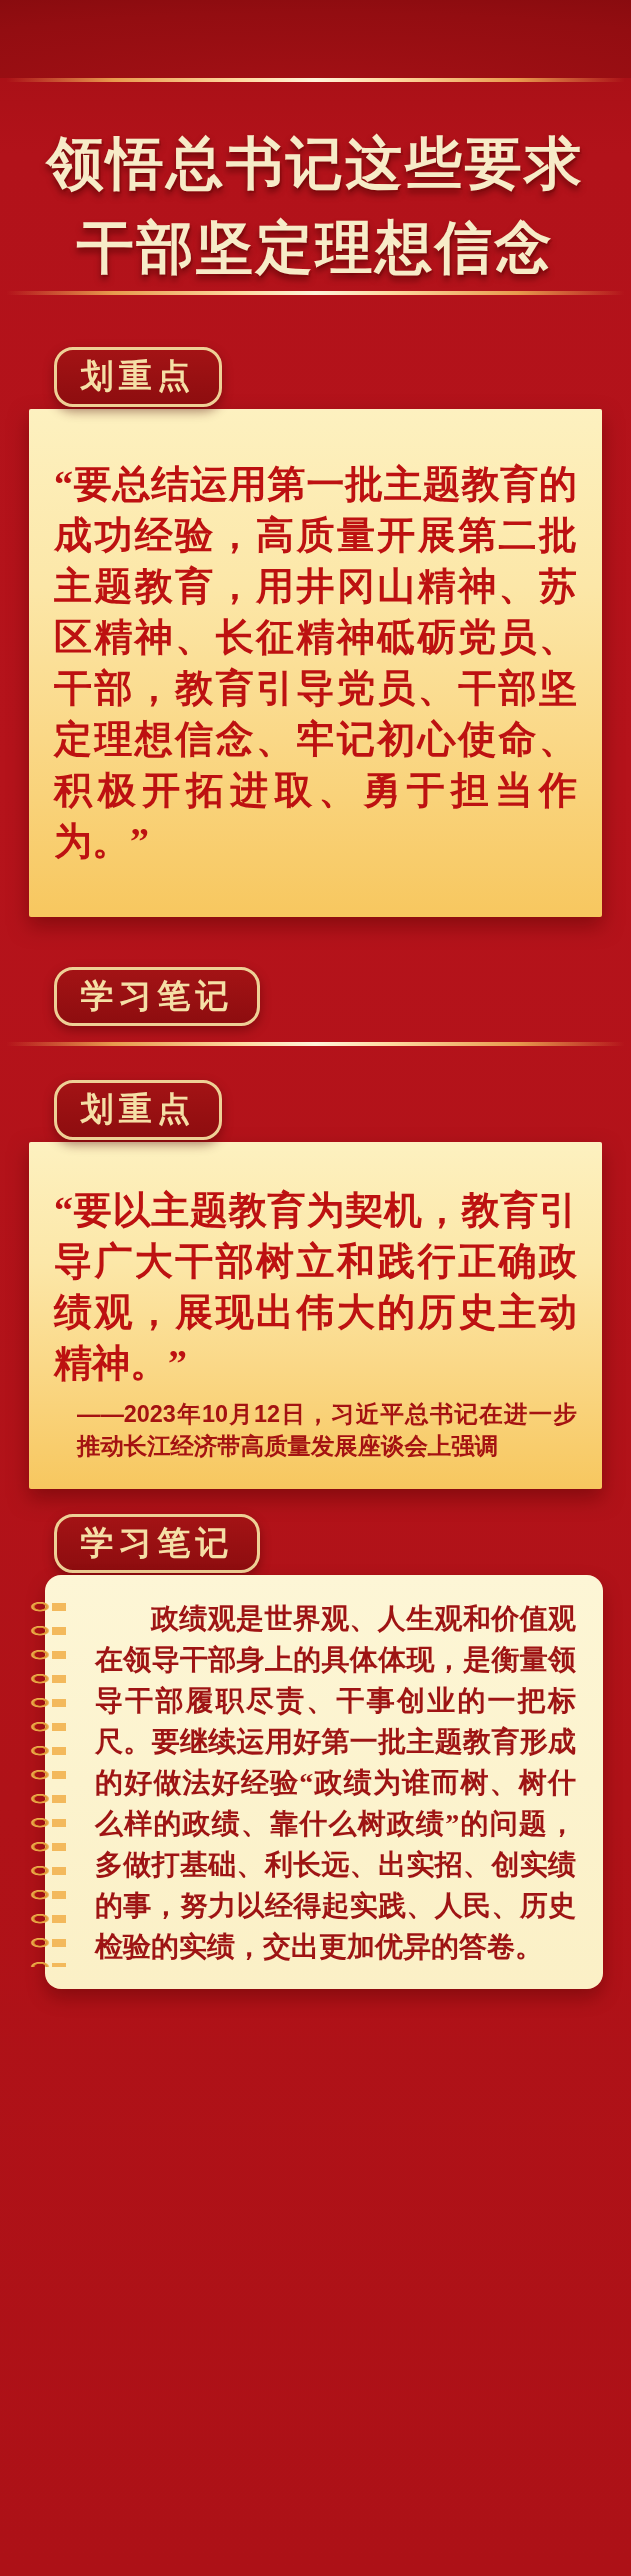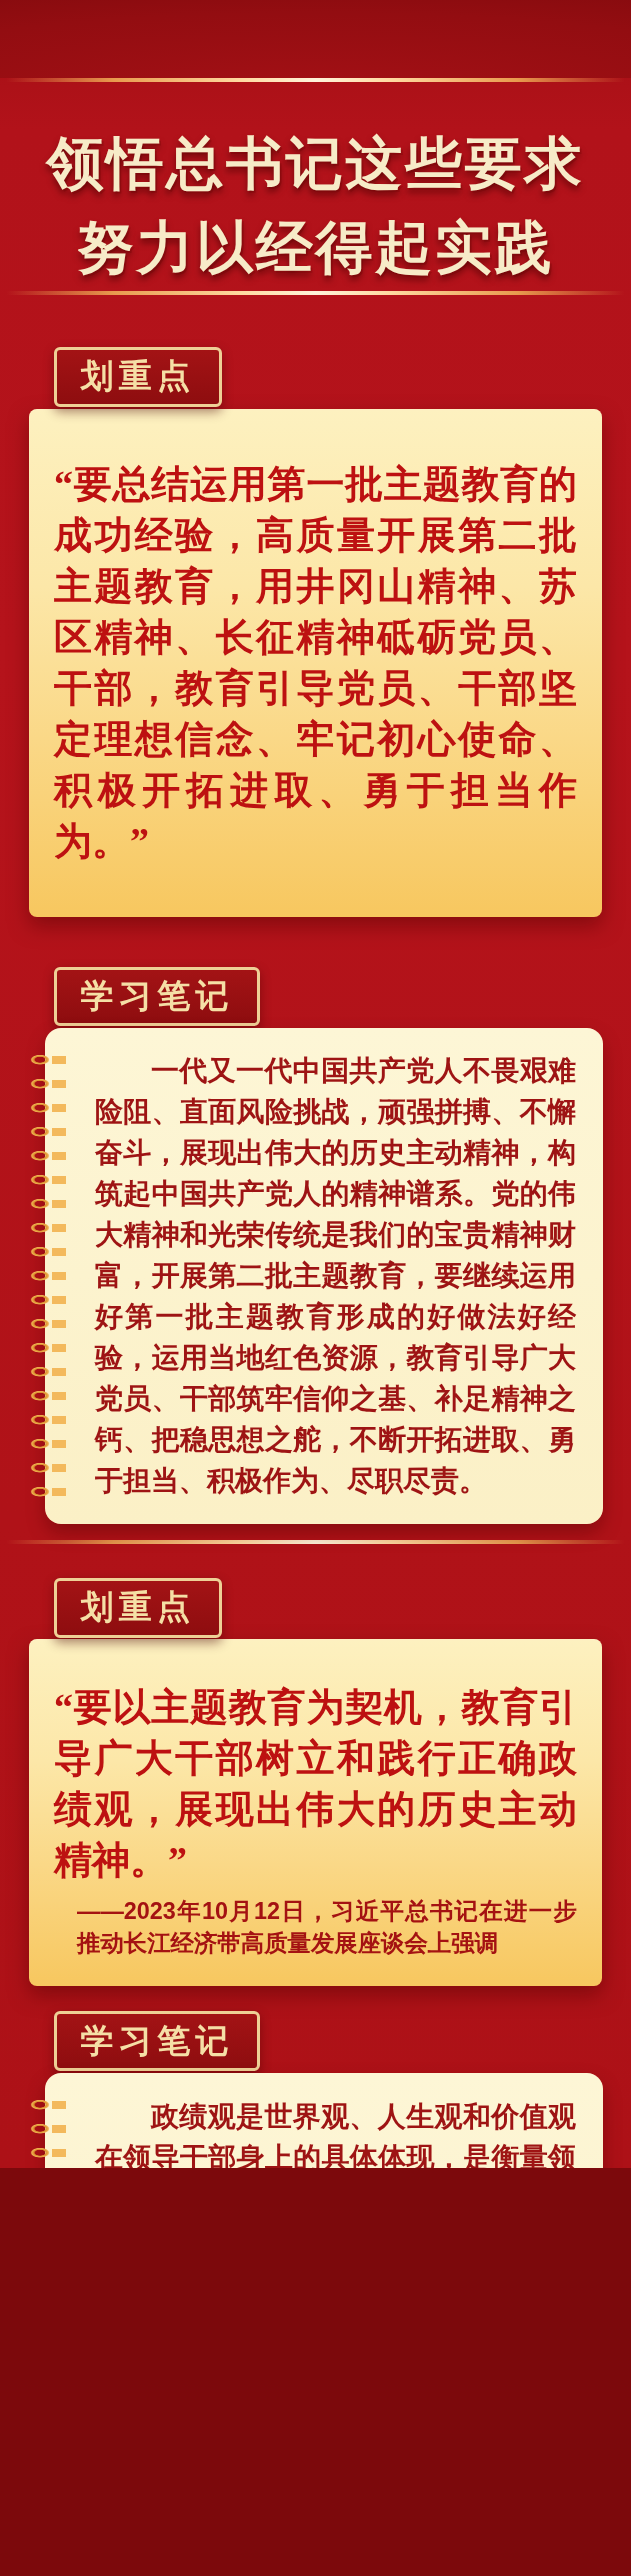--- a/index.html
+++ b/index.html
@@ -1,50 +1,50 @@
 <!DOCTYPE html>
 <html lang="zh" style="font-size:14.4px"><head>
 <meta charset="utf-8">
 <style>
   html,body{margin:0;padding:0;}
   body{width:631px;background:#7c090c;}
   .page{
-    position:relative;width:631px;height:2168px;overflow:hidden;
+    position:relative;width:631px;height:2576px;overflow:hidden;
     background:linear-gradient(180deg,#a30f14 0%,#b2121a 6%,#b5131b 30%,#b01218 70%,#ad1117 100%);
     font-family:"Liberation Serif","DejaVu Serif",serif;
   }
   .top-band{
     height:78px;
     background:radial-gradient(140% 180% at 50% 115%, #a31015 0%, #930d11 55%, #7c090c 100%);
   }
   .streak{
     height:3.6px;width:100%;
     background:linear-gradient(90deg, rgba(255,190,110,0) 1%, #e89a4e 18%, #ffd9a0 38%, #fff3da 50%, #ffd9a0 62%, #e89a4e 82%, rgba(255,190,110,0) 99%);
   }
   .streak.s2{margin-top:16px;}
   .title-block{padding:40px 0 1.8px;text-align:center;}
   .title-line{
     margin:0;font-size:57px;line-height:84px;font-weight:bold;letter-spacing:2.7px;
     color:#f7ebc8;
     text-shadow:0 4.5px 6.3px rgba(70,0,0,.55), 1.8px 1.8px 0 rgba(125,10,10,.35);
   }
   .badge{
     display:inline-block;margin-left:54px;
-    padding:5.4px 23.4px;border:3.6px solid #eed096;border-radius:6px;
+    padding:5.4px 23.4px;border:3.6px solid #eed096;border-radius:19px;
     background:linear-gradient(180deg,#a31315 0%,#8e0d0f 100%);
     box-shadow:0 4.5px 10.8px rgba(70,0,0,.45);
     color:#f5dfa6;font-size:33px;line-height:43px;font-weight:bold;letter-spacing:5.4px;
     font-family:"Liberation Serif","DejaVu Serif",serif;
   }
   .badge.b1{margin-top:52px;}
   .badge.b2{margin-top:50px;}
   .badge.b3{margin-top:34px;}
   .badge.b4{margin-top:25px;}
   .gold-box{
-    width:523px;margin:1.8px auto 0;border-radius:8px;
+    width:523px;margin:1.8px auto 0;border-radius:2px;
     background:linear-gradient(180deg,#fdf1c0 0%,#fce7a8 35%,#fad887 65%,#f7c75f 100%);
     box-shadow:0 9px 20px rgba(90,4,4,.5), 0 1.8px 0 rgba(255,240,200,.25) inset;
   }
   .gold-box.g1{padding:50px 25px 50px;}
   .gold-box.g2{padding:43px 25px 27px;}
   .quote{
     margin:0;font-size:38px;line-height:51px;font-weight:bold;color:#bd1111;
     text-align:justify;
   }
   .attribution{
@@ -78,39 +78,34 @@
 </head>
 <body>
 
 <div class="page">
 
   <div class="top-band"></div>
   <div class="streak"></div>
 
   <div class="title-block">
     <h1 class="title-line">领悟总书记这些要求</h1>
-    <h1 class="title-line">努力以经得起实践</h1>
+    <h1 class="title-line">干部坚定理想信念</h1>
   </div>
 
   <div class="streak"></div>
 
   <div>
     <div class="badge b1">划重点</div>
 
     <div class="gold-box g1">
       <p class="quote">“要总结运用第一批主题教育的成功经验，高质量开展第二批主题教育，用井冈山精神、苏区精神、长征精神砥砺党员、干部，教育引导党员、干部坚定理想信念、牢记初心使命、积极开拓进取、勇于担当作为。”</p>
     </div>
 
     <div class="badge b2">学习笔记</div>
 
-    <div class="note-box n1">
-      <div class="coil-rings"></div>
-      <div class="coil-tabs"></div>
-      <p class="note">一代又一代中国共产党人不畏艰难险阻、直面风险挑战，顽强拼搏、不懈奋斗，展现出伟大的历史主动精神，构筑起中国共产党人的精神谱系。党的伟大精神和光荣传统是我们的宝贵精神财富，开展第二批主题教育，要继续运用好第一批主题教育形成的好做法好经验，运用当地红色资源，教育引导广大党员、干部筑牢信仰之基、补足精神之钙、把稳思想之舵，不断开拓进取、勇于担当、积极作为、尽职尽责。</p>
-    </div>
   </div>
 
   <div class="streak s2"></div>
 
   <div>
     <div class="badge b3">划重点</div>
 
     <div class="gold-box g2">
       <p class="quote">“要以主题教育为契机，教育引导广大干部树立和践行正确政绩观，展现出伟大的历史主动精神。”</p>
       <p class="attribution double">——2023年10月12日，习近平总书记在进一步推动长江经济带高质量发展座谈会上强调</p>

